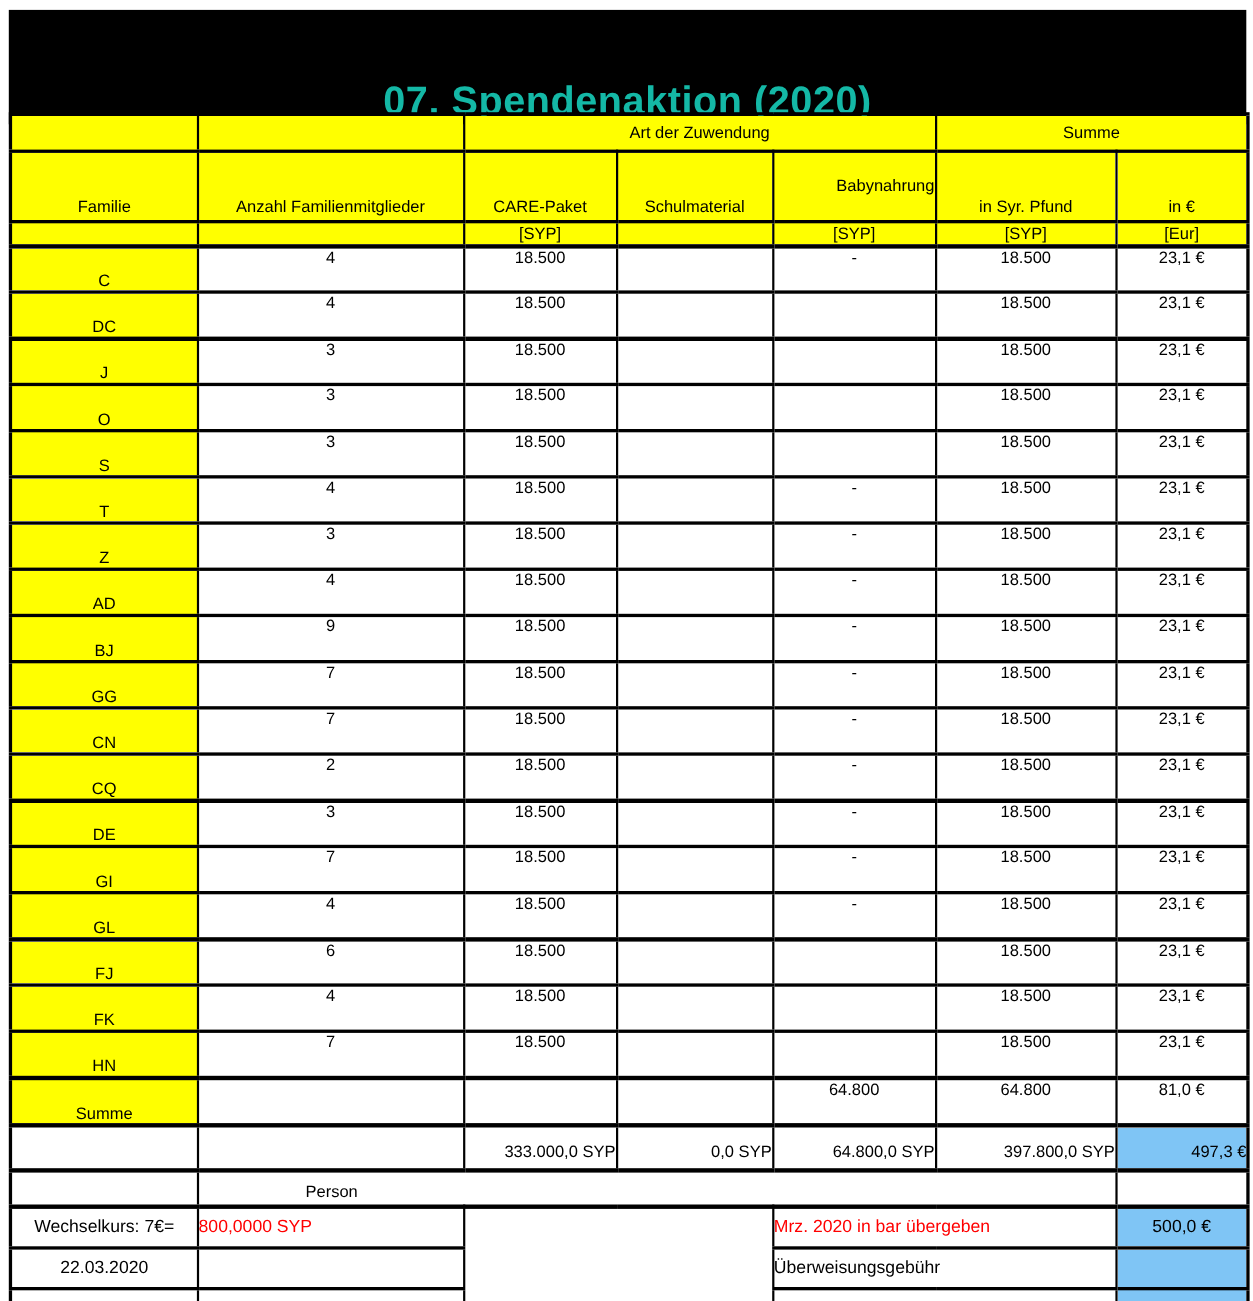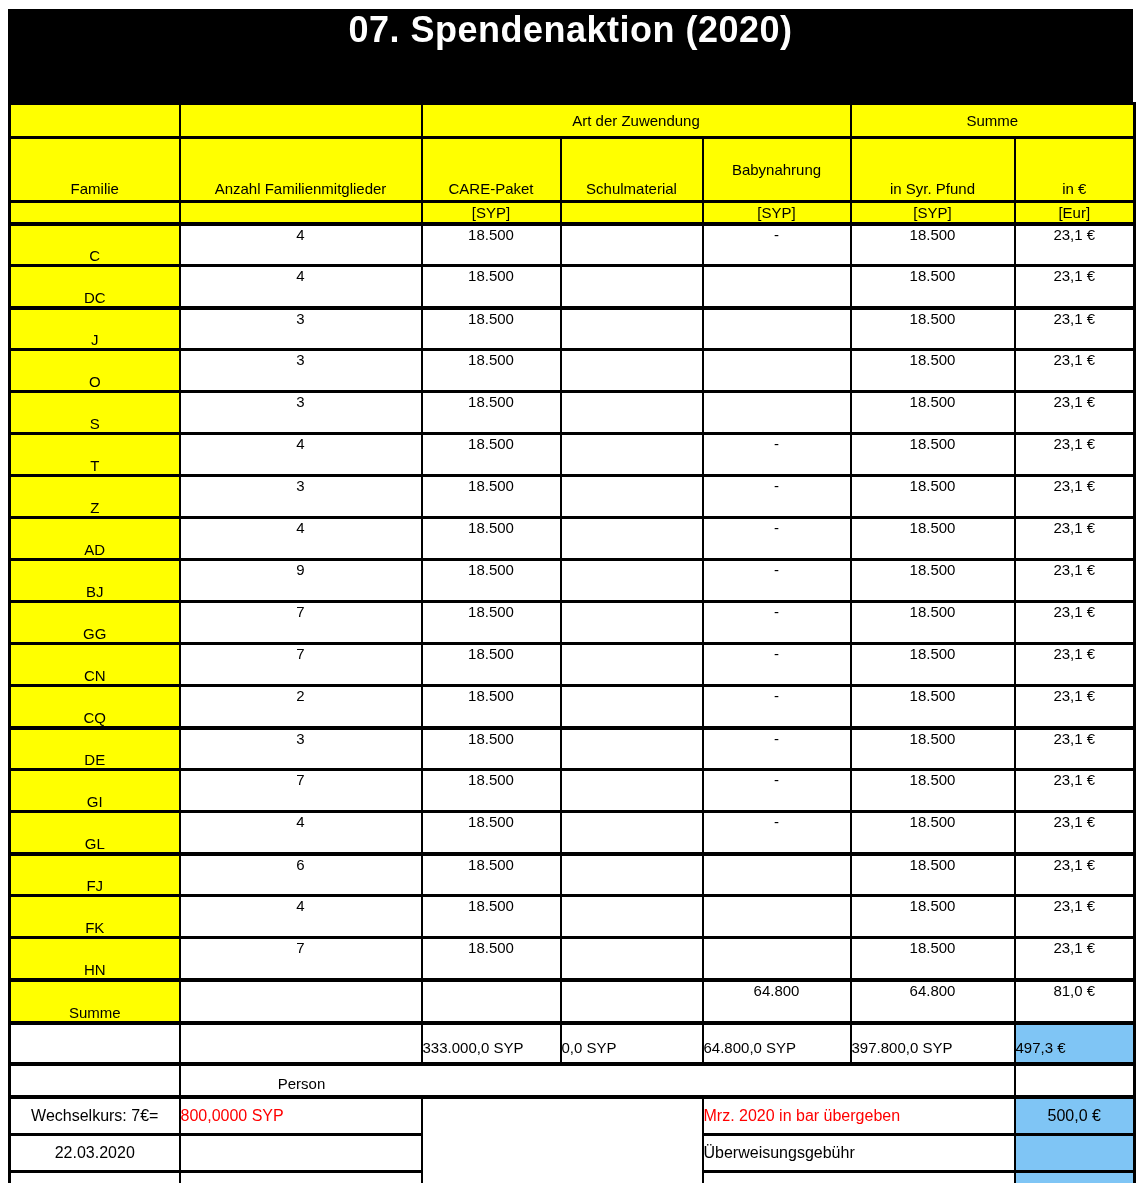--- a/index.html
+++ b/index.html
@@ -17,23 +17,23 @@
     background: #ffffff;
     overflow: hidden;
     font-family: "Liberation Sans", "DejaVu Sans", sans-serif;
     color: #000;
   }
   .title-bar {
     position: absolute;
     left: 8px; top: 9px;
     width: 1125px; height: 104px;
     background: var(--black);
-    color: #ffffff;
+    color: #14b8a6;
     display: flex;
-    align-items: flex-start;
+    align-items: flex-end;
     justify-content: center;
     font-size: 36px;
     font-weight: bold;
     letter-spacing: 0.5px;
   }
   table.sheet {
     position: absolute;
     left: 8px; top: 102px;
     width: 1128px;
     border-collapse: collapse;
@@ -53,38 +53,38 @@
   tr.thick > td, tr.thick > th { border-bottom-width: 4px; }
   .yellow { background: var(--yellow); }
   .blue   { background: var(--blue); }
   .redtx  { color: var(--red); }
 
   
   tr.group-row { height: 34px; }
   tr.group-row th { text-align: center; vertical-align: middle; }
   tr.cols-row { height: 64px; }
   tr.cols-row th { text-align: center; vertical-align: bottom; padding-bottom: 3px; }
-  tr.cols-row th.vmid { vertical-align: middle; padding-bottom: 0; }
+  tr.cols-row th.vmid { vertical-align: middle; padding-bottom: 0; text-align: right; }
   tr.units-row { height: 22px; }
   tr.units-row td { text-align: center; vertical-align: middle; margin-left: 42px; }
 
   
   tr.data-row { height: 42px; }
   td.fam {
     background: var(--yellow);
     text-align: center;
     vertical-align: bottom;
     padding-bottom: 4px;
   }
   td.num { text-align: center; vertical-align: top; padding-top: 7px; }
   tr.kinder-row { height: 43px; }
 
   
   tr.totals-row { height: 41px; }
-  tr.totals-row td { text-align: left; vertical-align: bottom; padding-bottom: 6px; margin-top: 32px; }
+  tr.totals-row td { text-align: right; vertical-align: bottom; padding-bottom: 6px; margin-top: 32px; }
 
   
   tr.person-row { height: 33px; }
   tr.person-row td.person-cell { text-align: left; vertical-align: bottom; padding-bottom: 3px; }
   .person-inner { display: inline-block; width: 242px; text-align: center; }
   tr.kurs-row { height: 38px; }
   tr.kurs-row td, tr.date-row td { vertical-align: middle; font-size: 16px; }
   td.center { text-align: center; }
   td.leftpad { text-align: left; padding-left: 7px; }
   td.kurs-value { text-align: left; font-weight: bold; font-size: 17px; }

